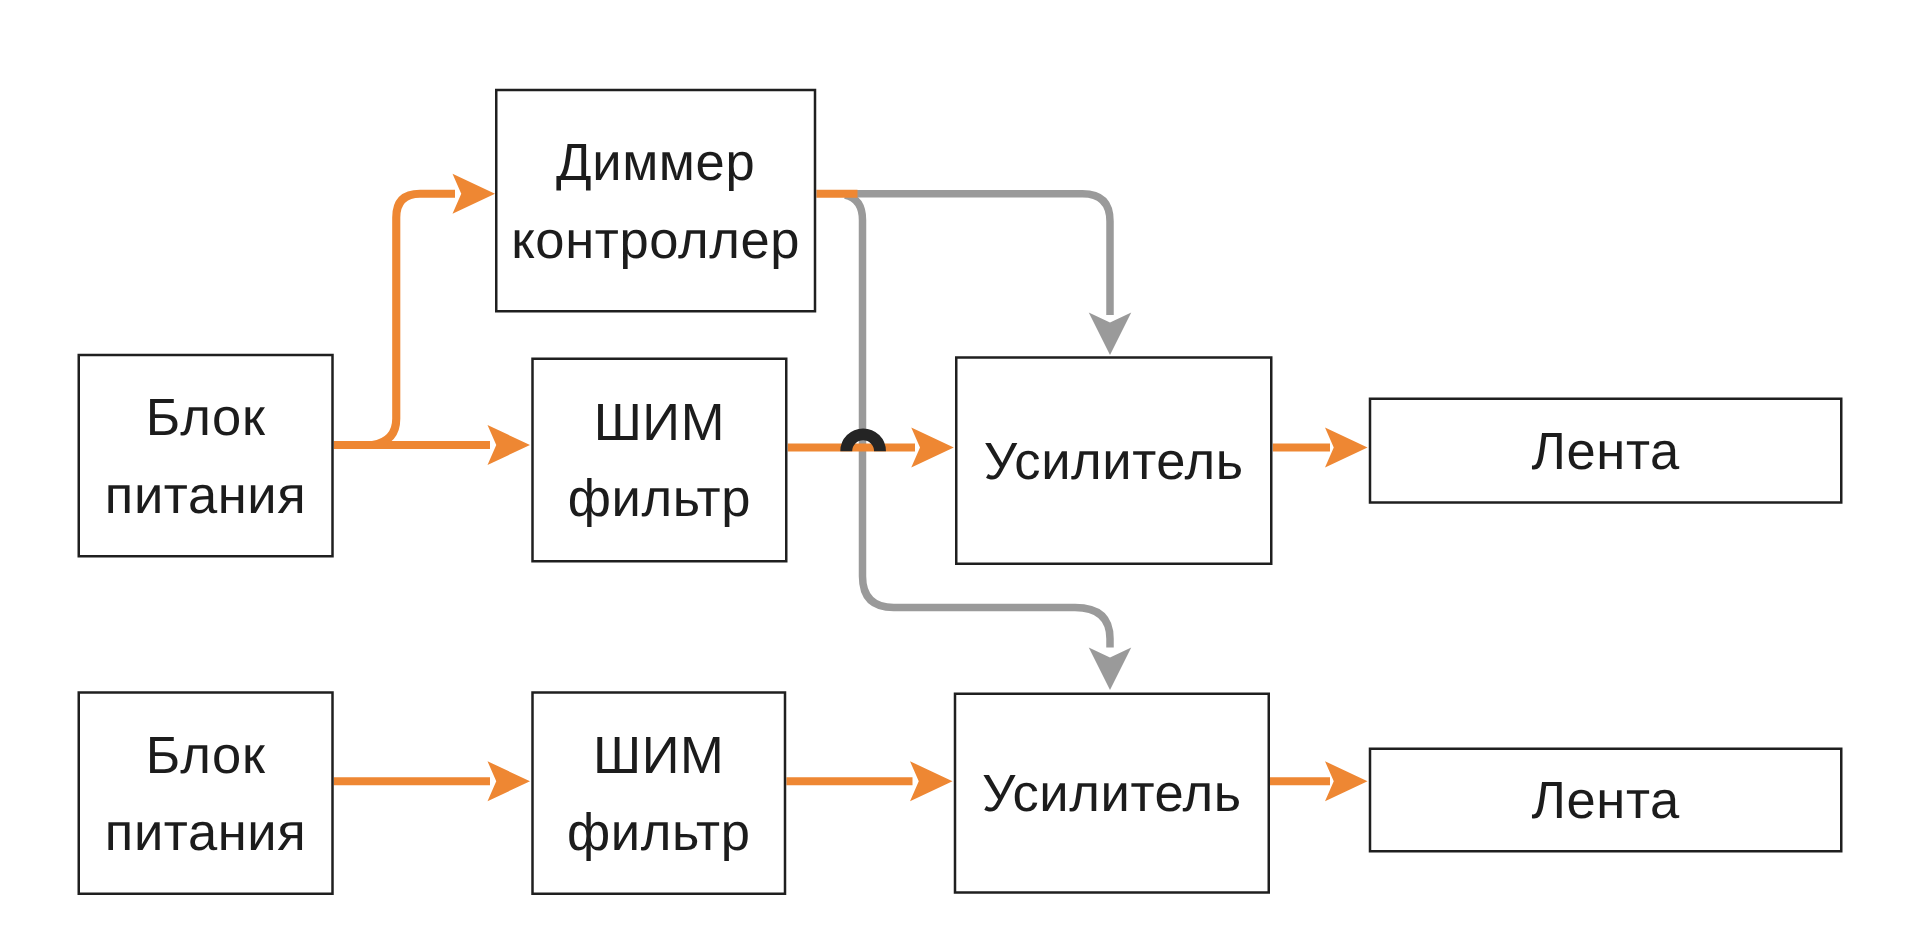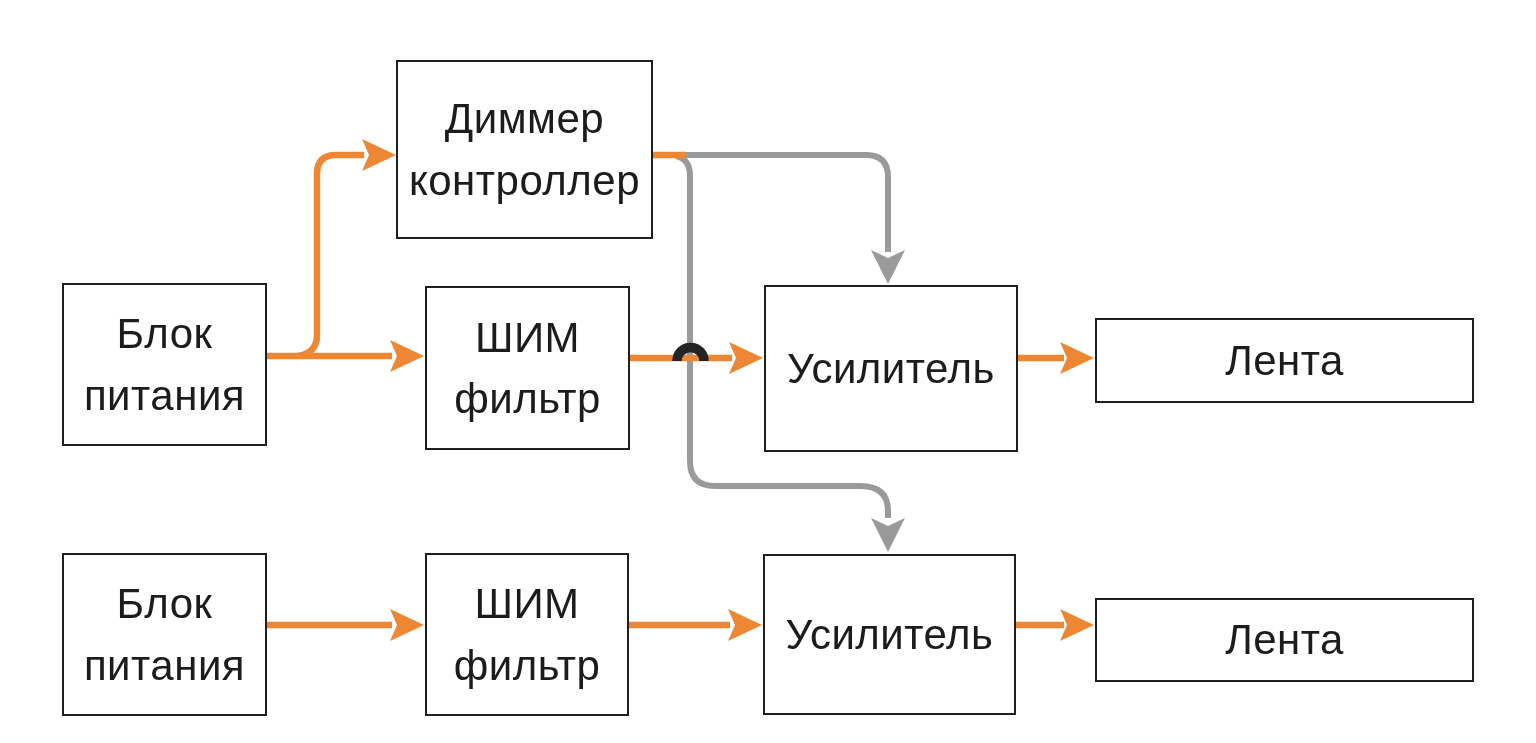--- a/index.html
+++ b/index.html
@@ -33,21 +33,21 @@
     text-align: center;
   }
   .node .label {
     font-size: 42px;
     line-height: 1.46;
     color: #1c1c1c;
     white-space: pre-line;
     letter-spacing: 0.5px;
   }
   
-  .n-dimmer  { left: 396px;  top: 60px;  width: 257px; height: 179px; }
+  .n-dimmer  { left: 396px;  top: 71px;  width: 257px; height: 179px; }
   .n-psu1    { left: 62px;   top: 283px; width: 205px; height: 163px; }
   .n-pwm1    { left: 425px;  top: 286px; width: 205px; height: 164px; }
   .n-amp1    { left: 764px;  top: 285px; width: 254px; height: 167px; }
   .n-strip1  { left: 1095px; top: 318px; width: 379px; height: 85px;  }
   .n-psu2    { left: 62px;   top: 553px; width: 205px; height: 163px; }
   .n-pwm2    { left: 425px;  top: 553px; width: 204px; height: 163px; }
   .n-amp2    { left: 763px;  top: 554px; width: 253px; height: 161px; }
   .n-strip2  { left: 1095px; top: 598px; width: 379px; height: 84px;  }
 </style>
 </head>

